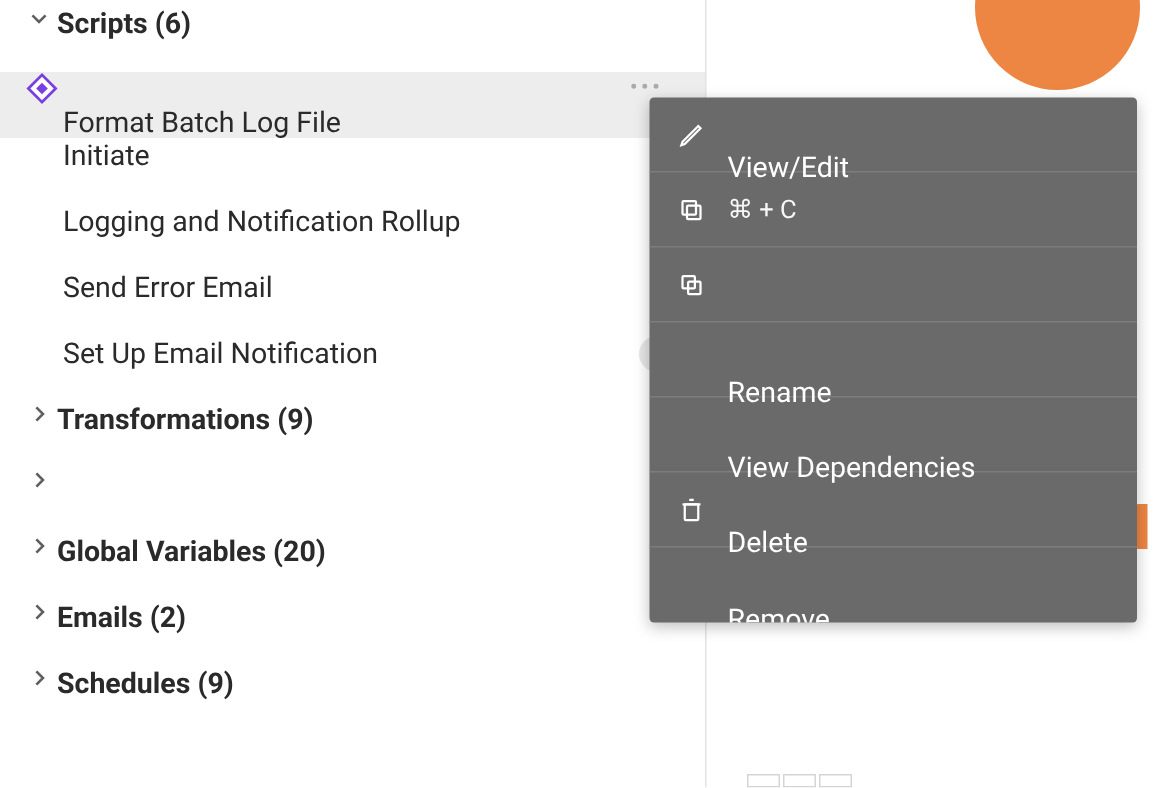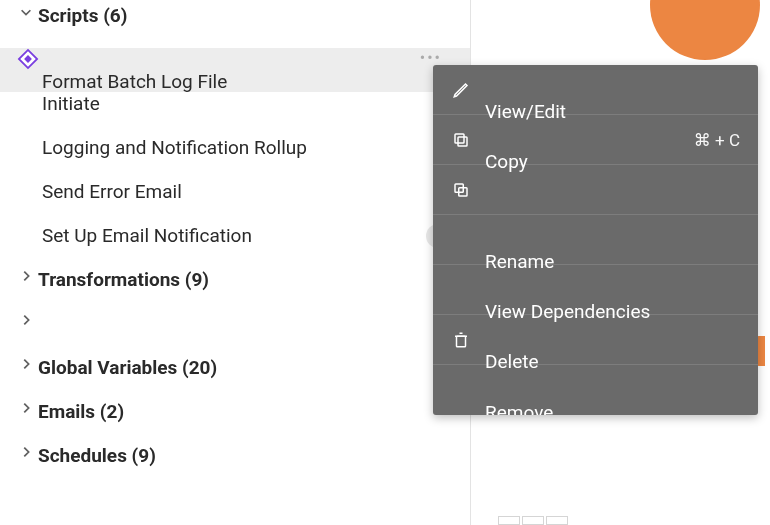--- a/index.html
+++ b/index.html
@@ -273,21 +273,20 @@
   </div>
 
 
   <div class="menu-item">
     <span class="menu-icon">
       <svg width="18" height="18" viewBox="0 0 24 24" fill="none" stroke="#fff" stroke-width="2">
         <rect x="8" y="8" width="12" height="12" rx="1"></rect>
           <rect x="4" y="4" width="12" height="12" rx="1"></rect>
       </svg>
     </span>
-    <span class="menu-label">Copy</span>
     <span class="shortcut">⌘ + C</span>
   </div>
 
   <div class="menu-item">
     <span class="menu-icon">
       <svg width="18" height="18" viewBox="0 0 24 24" fill="none" stroke="#fff" stroke-width="2">
         <rect x="4" y="4" width="11" height="11" rx="1"></rect>
           <rect x="9" y="9" width="11" height="11" rx="1"></rect>
       </svg>
     </span>

